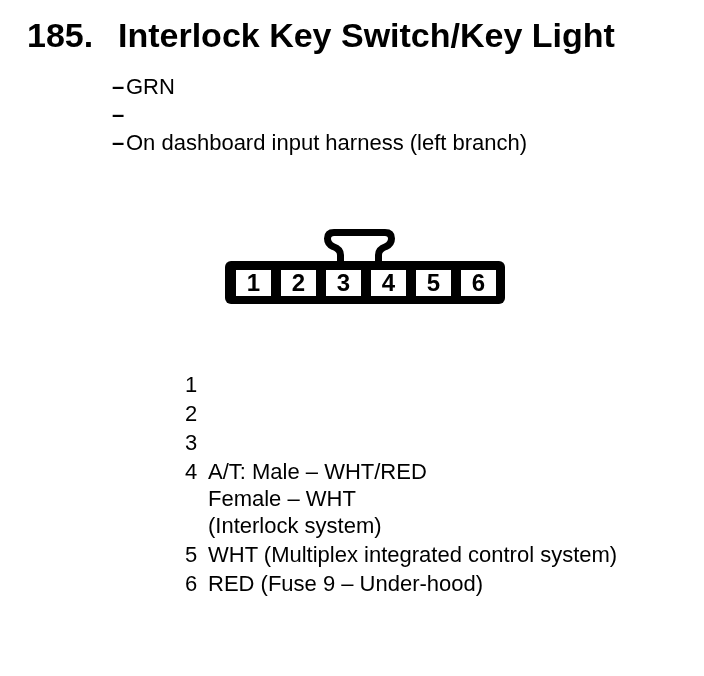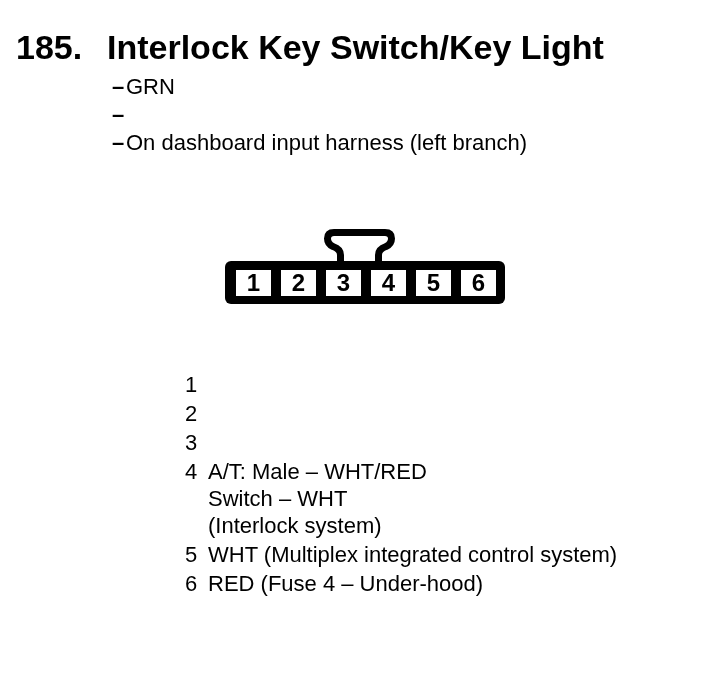--- a/index.html
+++ b/index.html
@@ -13,30 +13,29 @@
     height: 676px;
     background: #ffffff;
     color: #000000;
     font-family: "Liberation Sans", sans-serif;
     overflow: hidden;
   }
 
   
   .title-row {
     position: absolute;
-    left: 16px;
+    left: 27px;
     top: 15px;
     display: flex;
     align-items: baseline;
     font-size: 34px;
     font-weight: bold;
     line-height: 1.2;
     letter-spacing: 0;
     white-space: nowrap;
-    margin-top: 12px;
   }
   .title-num {
     display: inline-block;
     width: 91px;
     flex: 0 0 auto;
   }
 
   
   .bullets {
     position: absolute;
@@ -162,26 +161,26 @@
     </div>
     <div class="pin-item">
       <span class="pin-num">2</span>
     </div>
     <div class="pin-item">
       <span class="pin-num">3</span>
     </div>
     <div class="pin-item">
       <span class="pin-num">4</span>
       <span class="pin-desc">A/T: Male – WHT/RED
-Switch – WHT
+Female – WHT
 (Interlock system)</span>
     </div>
     <div class="pin-item">
       <span class="pin-num">5</span>
       <span class="pin-desc">WHT (Multiplex integrated control system)</span>
     </div>
     <div class="pin-item">
       <span class="pin-num">6</span>
-      <span class="pin-desc">RED (Fuse 4 – Under-hood)</span>
+      <span class="pin-desc">RED (Fuse 9 – Under-hood)</span>
     </div>
   </div>
 
 </div>
 
 </body></html>

